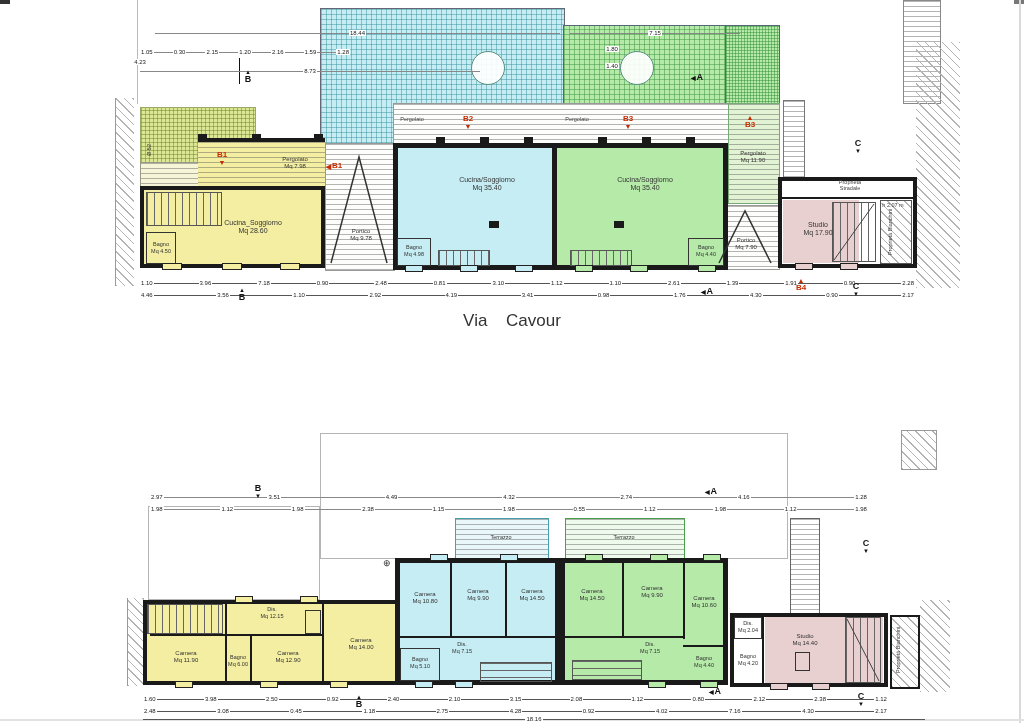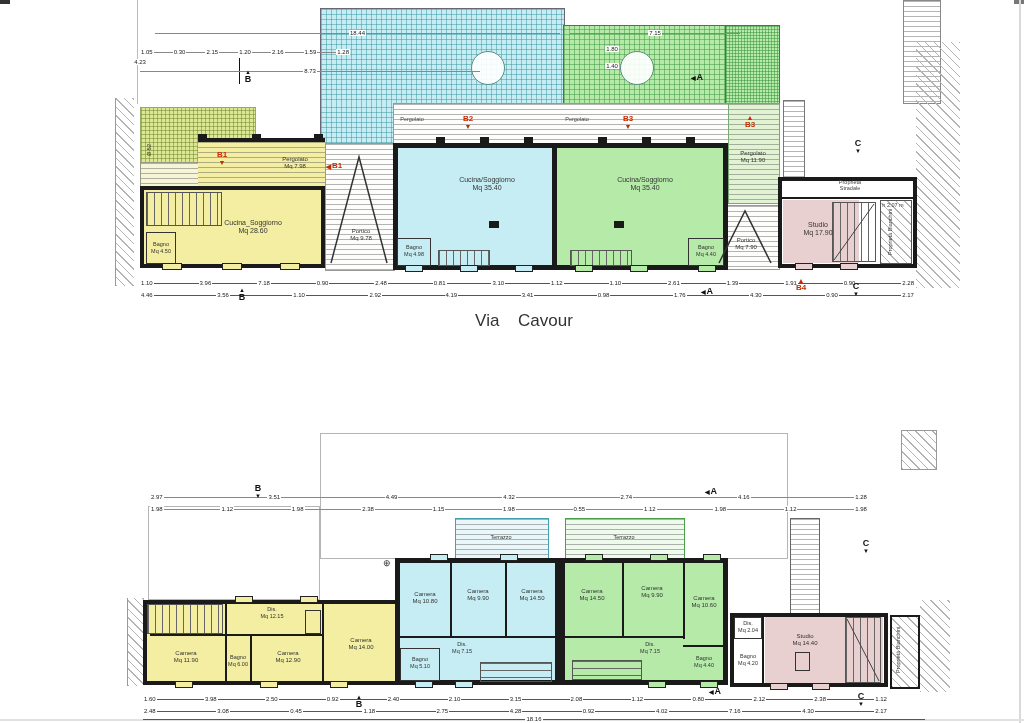--- a/index.html
+++ b/index.html
@@ -297,21 +297,21 @@
       <span class="dim">2.92</span>
       <span class="dim">4.19</span>
       <span class="dim">3.41</span>
       <span class="dim">0.98</span>
       <span class="dim">1.76</span>
       <span class="dim">4.30</span>
       <span class="dim">0.90</span>
       <span class="dim">2.17</span>
     </div>
 
-  <div class="street" style="left:524px;top:321px;">Via Cavour</div>
+  <div class="street" style="left:512px;top:321px;">Via Cavour</div>
 
   <div class="outline" style="left:320px;top:433px;width:468px;height:126px;"></div>
   <div class="outline" style="left:148px;top:506px;width:172px;height:94px;"></div>
   <div class="hatch" style="left:901px;top:430px;width:34px;height:38px;border:1px solid #999;"></div>
   <div class="hstripes" style="left:790px;top:518px;width:28px;height:96px;border:1px solid #666;background-color:#fff;"></div>
   <div class="hatch" style="left:127px;top:598px;width:16px;height:88px;border-left:1px solid #999;"></div>
   <div class="hatch" style="left:920px;top:600px;width:30px;height:92px;"></div>
   <div class="abs" style="left:383px;top:558px;font-size:9px;color:#333;z-index:8;">⊕</div>
 
   <div class="hstripes" style="left:455px;top:518px;width:92px;height:40px;background-color:#eaf7fa;border:1px solid #44a0aa;"></div>

